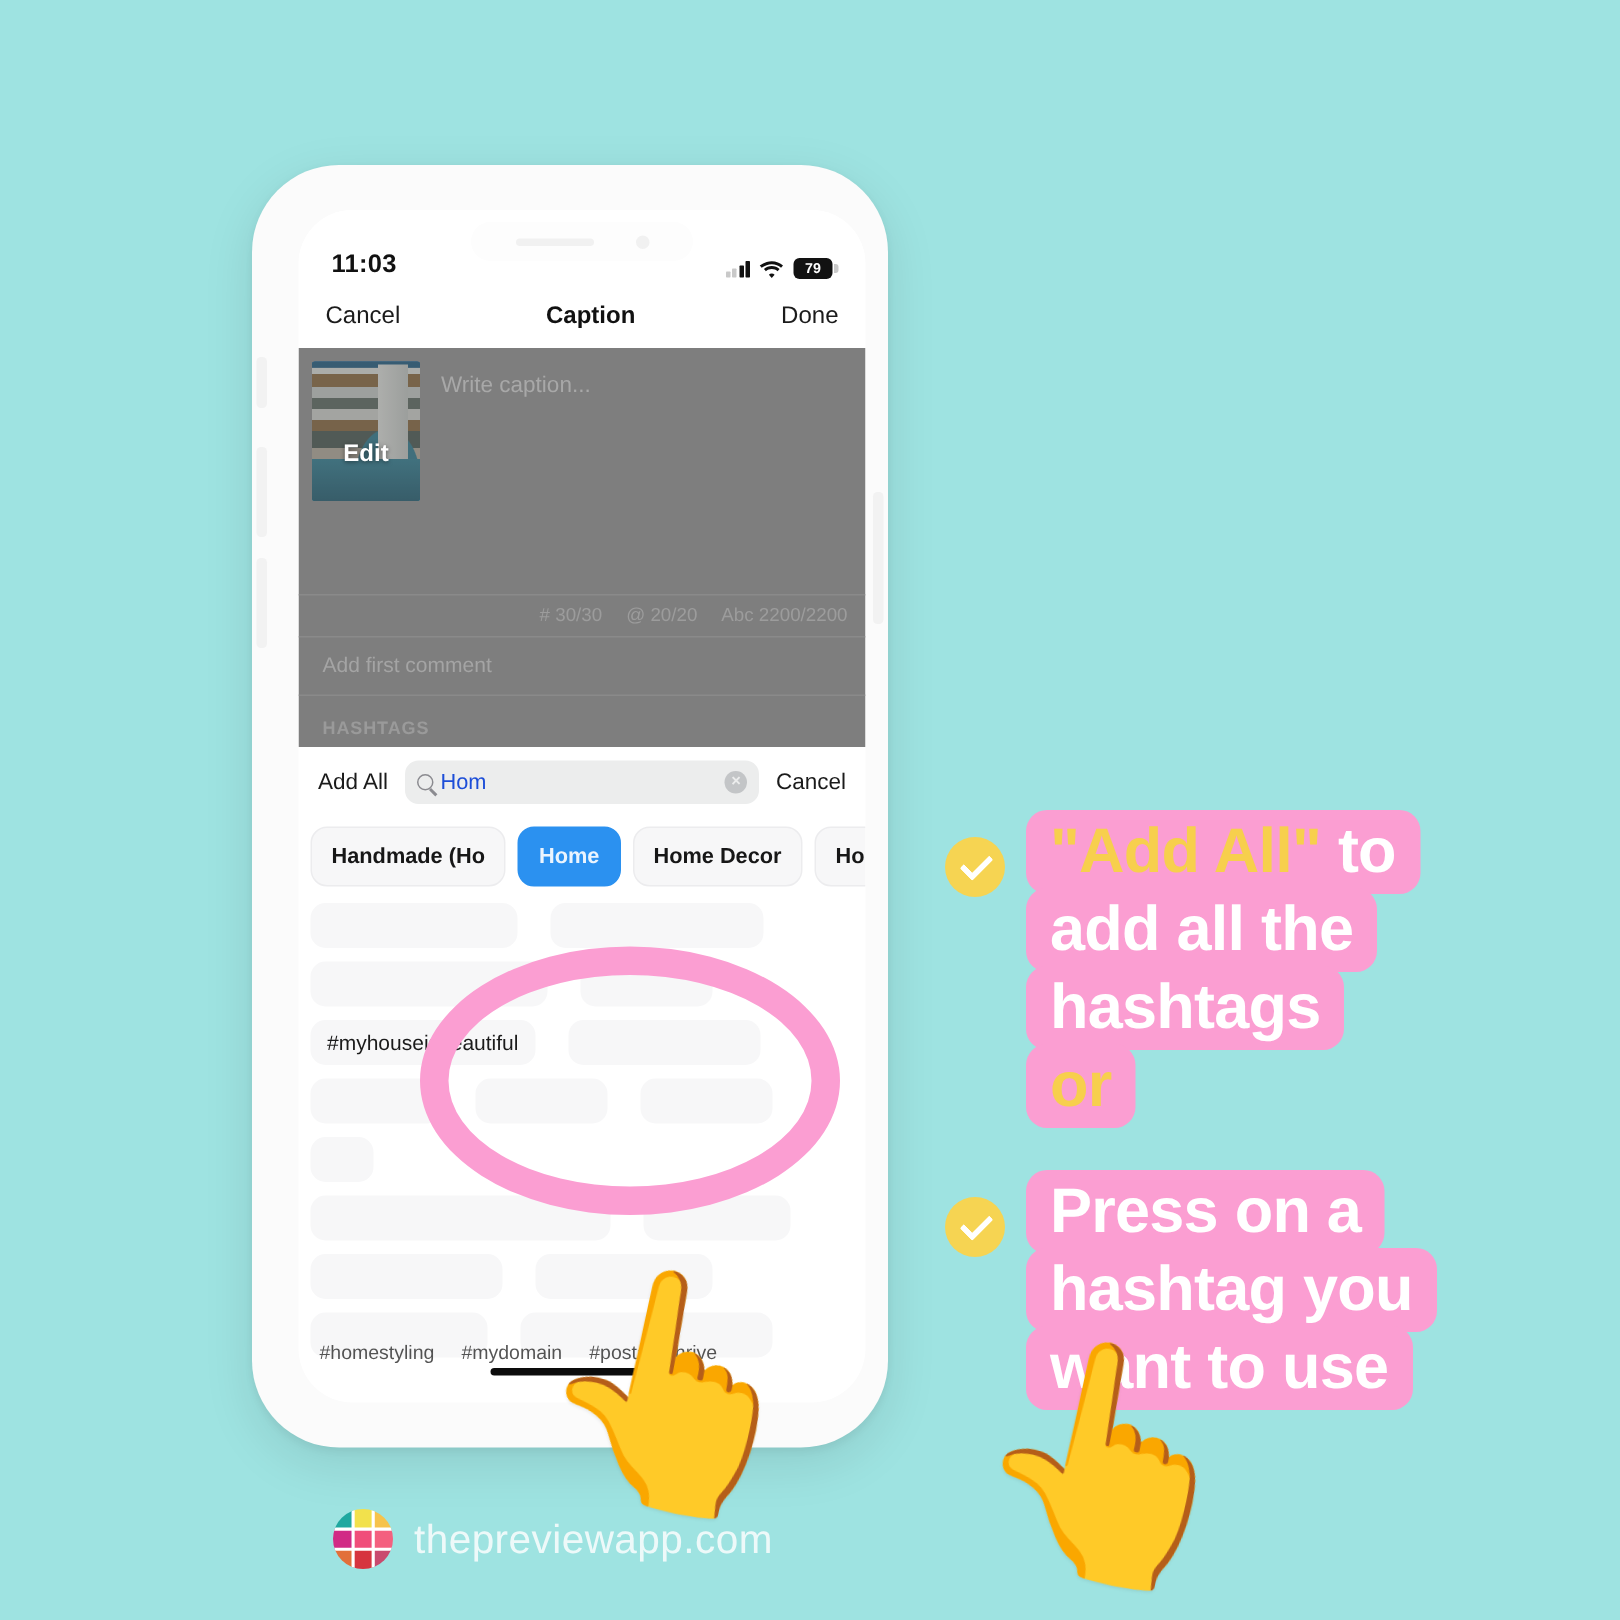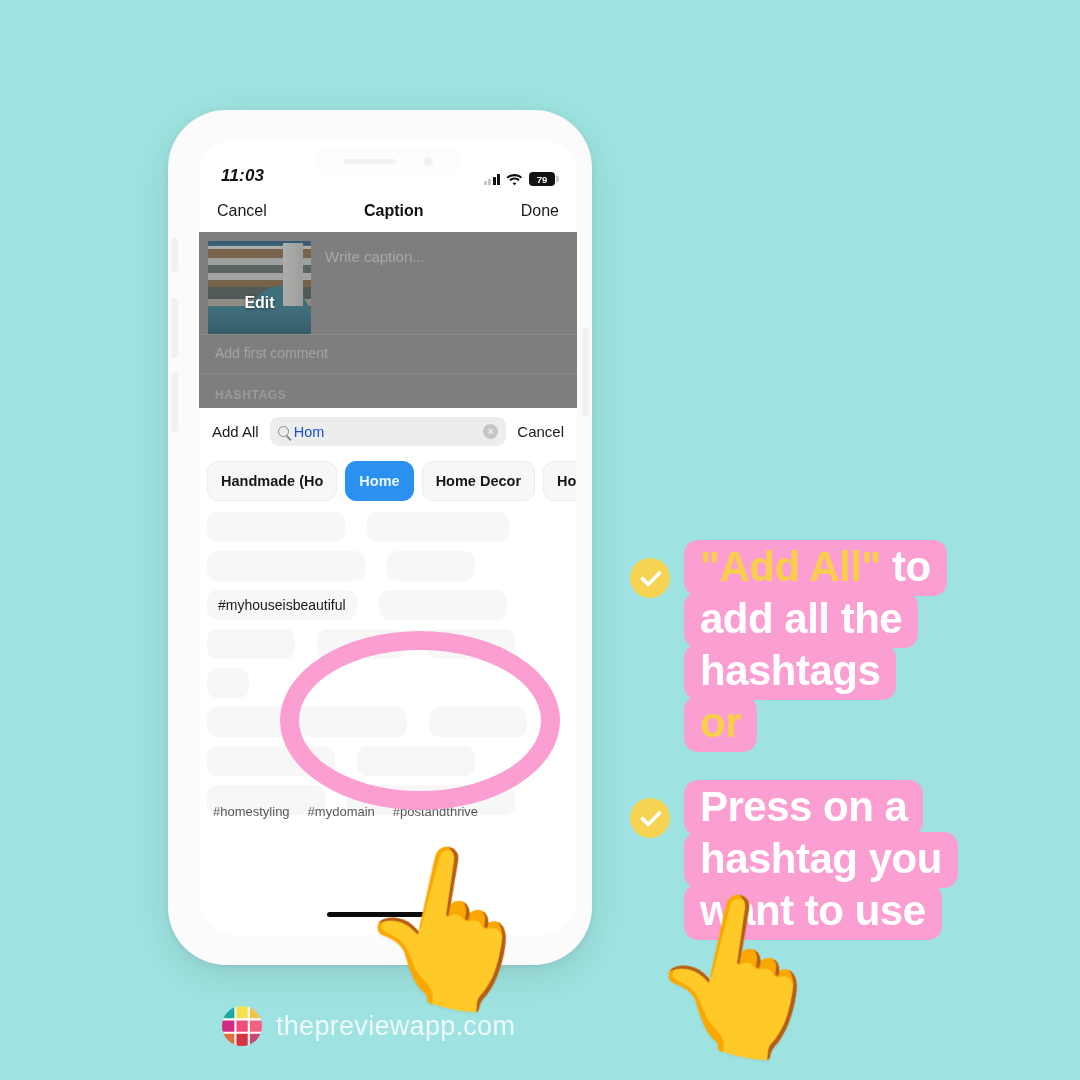--- a/index.html
+++ b/index.html
@@ -28,21 +28,21 @@
     position:absolute; left:31px; top:30px; width:378px; height:795px;
     background:#fff; border-radius:36px; overflow:hidden;
   }
 
   
   .statusbar{
     position:relative; height:50px; background:#fff;
     display:flex; align-items:flex-end; padding:0 22px 4px 22px;
     justify-content:space-between; z-index:5;
   }
-  .sb-time{ font-size:17px; font-weight:bold; color:#111; letter-spacing:.2px;font-style:italic; }
+  .sb-time{ font-size:17px; font-weight:bold; color:#111; letter-spacing:.2px; }
   .sb-right{ display:flex; align-items:center; gap:6px; }
   .sb-sig{ display:flex; align-items:flex-end; gap:1.5px; height:11px; }
   .sb-sig i{ width:3px; background:#111; border-radius:.5px; display:block; }
   .sb-sig i:nth-child(1){ height:4px; background:#c9c9c9;}
   .sb-sig i:nth-child(2){ height:6px; background:#c9c9c9;}
   .sb-sig i:nth-child(3){ height:8px; }
   .sb-sig i:nth-child(4){ height:11px; }
   .sb-batt{
     width:26px; height:14px; background:#121212; border-radius:4px;
     color:#fff; font-size:9.5px; font-weight:bold; display:flex;
@@ -65,21 +65,21 @@
     height:42px; background:#fff; display:flex; align-items:center;
     padding:0 18px; justify-content:space-between;
   }
   .nav-side{ font-size:16px; color:#1b1b1b; }
   .nav-title{ font-size:16px; font-weight:bold; color:#111; }
 
   
   .caption-area{ background:#7e7e7e; position:relative; }
   .cap-top{ display:flex; padding:9px 9px 0 9px; }
   .thumb{
-    width:103px; height:93px; border-radius:2px; position:relative;
+    width:72px; height:93px; border-radius:2px; position:relative;
     overflow:hidden; flex:0 0 auto;
     background:linear-gradient(#2d5f86 0 4%,#dfe3e0 4% 8%,#8a6a43 8% 16%,#cfd4d1 16% 30%,
       #6e7a72 30% 44%,#b6a183 44% 52%,#6d7c74 52% 62%,#2f6f80 62% 100%);
   }
   .thumb-img{
     position:absolute; inset:0;
     background:
       linear-gradient(180deg, rgba(25,90,130,.85) 0 5%, rgba(0,0,0,0) 5%),
       radial-gradient(ellipse at 70% 85%, #2e7f95 0 30%, rgba(0,0,0,0) 31%),
       linear-gradient(180deg,
@@ -256,20 +256,25 @@
       <div class="caption-area">
         <div class="cap-top">
           <div class="thumb">
             <div class="thumb-img"></div>
             <div class="thumb-vert"></div>
             <div class="thumb-pool"></div>
             <div class="thumb-dim"></div>
             <div class="thumb-edit">Edit</div>
           </div>
           <div class="cap-input">Write caption...</div>
+        </div>
+        <div class="counters">
+          <span># 30/30</span>
+          <span>@ 20/20</span>
+          <span>Abc 2200/2200</span>
         </div>
         <div class="comment-row">Add first comment</div>
         <div class="hash-label">HASHTAGS</div>
       </div>
 
       <div class="sheet">
         <div class="sheet-topbar">
           <div class="add-all">Add All</div>
           <div class="search-field">
             <div class="mag"></div>

